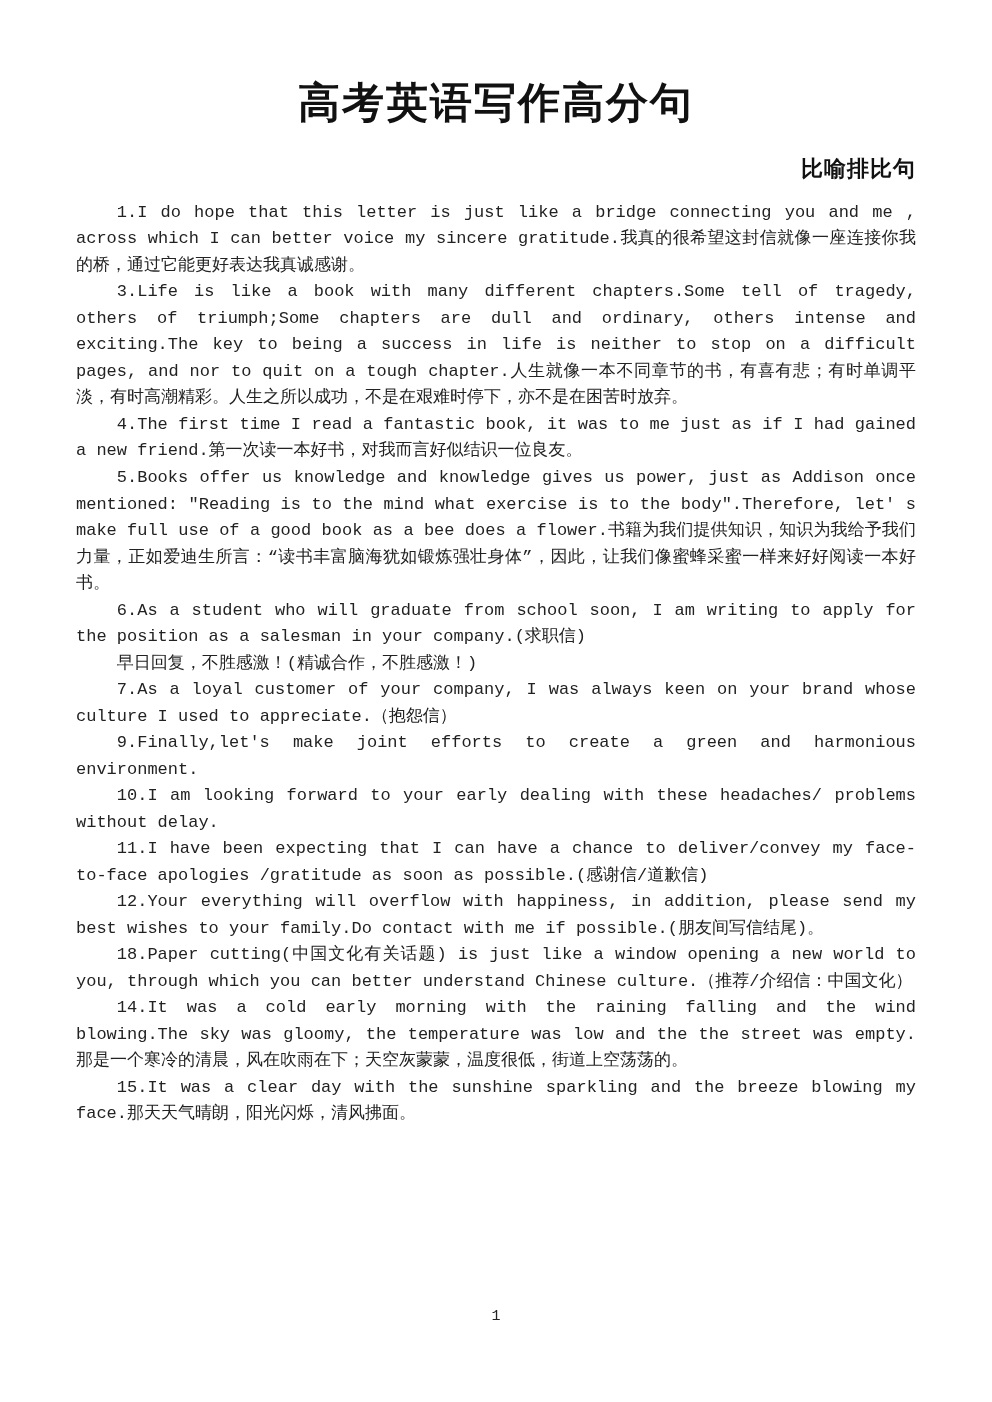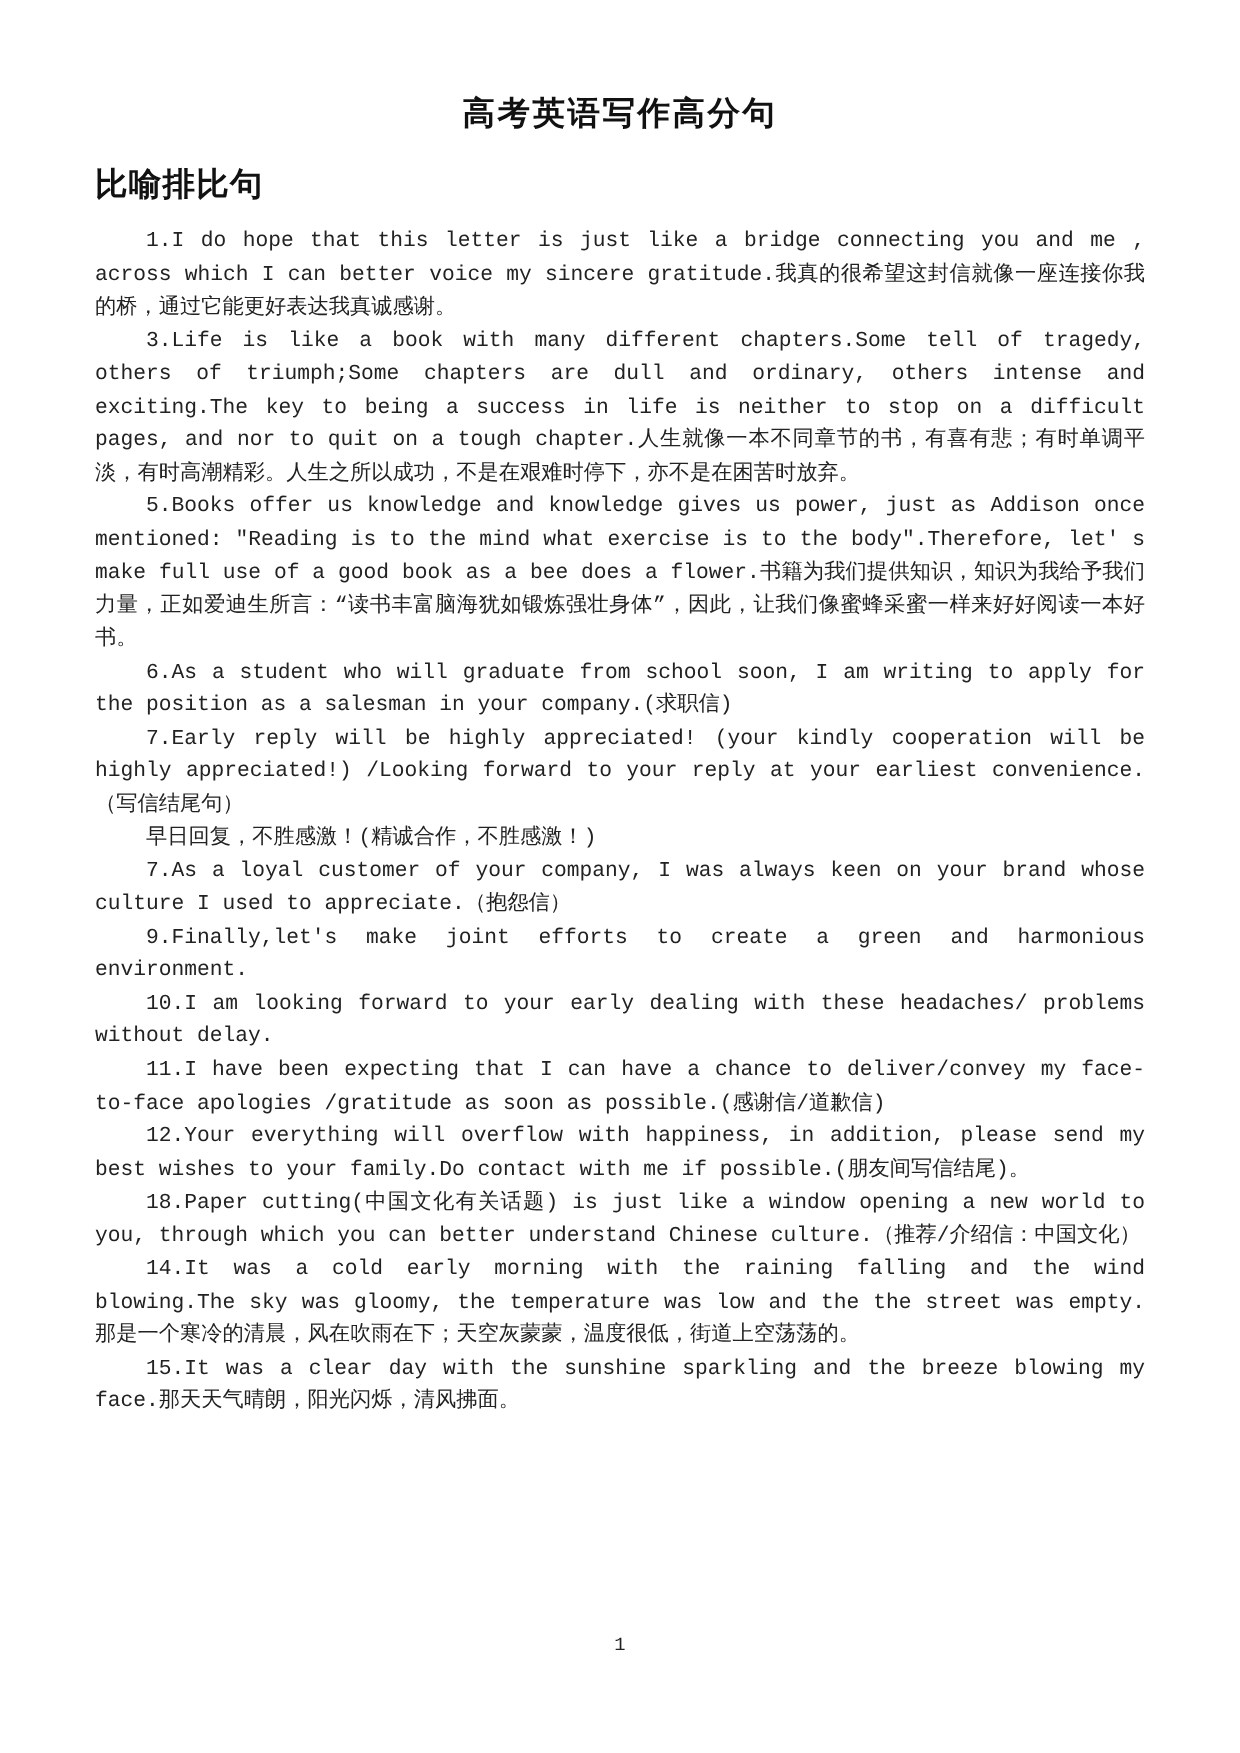--- a/index.html
+++ b/index.html
@@ -15,31 +15,31 @@
     background: #ffffff;
     color: #222222;
     font-family: "Liberation Mono", "DejaVu Sans Mono", monospace;
     font-size: 17px;
     line-height: 1.56;
     position: relative;
   }
   .doc-title {
     font-family: "Liberation Sans", "DejaVu Sans", sans-serif;
     font-weight: 700;
-    font-size: 26px;
+    font-size: 42px;
     text-align: center;
     margin: 0 0 16px 0;
     color: #111111;
     letter-spacing: 2px;
   }
   .section-heading {
     font-family: "Liberation Sans", "DejaVu Sans", sans-serif;
     font-weight: 700;
-    font-size: 26px;
-    text-align: left;
+    font-size: 22px;
+    text-align: right;
     margin: 16px 0 14px 0;
     color: #111111;
     letter-spacing: 1px;
   }
   .para {
     margin: 0;
     text-indent: 4ch;
     text-align: justify;
     word-break: break-word;
   }
@@ -58,26 +58,26 @@
 <body>
 
 <div class="page">
 
   <h1 class="doc-title">高考英语写作高分句</h1>
 
   <section>
     <h2 class="section-heading">比喻排比句</h2>
     <p class="para">1.I do hope that this letter is just like a bridge connecting you and me , across which I can better voice my sincere gratitude.我真的很希望这封信就像一座连接你我的桥，通过它能更好表达我真诚感谢。</p>
     <p class="para">3.Life is like a book with many different chapters.Some tell of tragedy, others of triumph;Some chapters are dull and ordinary, others intense and exciting.The key to being a success in life is neither to stop on a difficult pages, and nor to quit on a tough chapter.人生就像一本不同章节的书，有喜有悲；有时单调平淡，有时高潮精彩。人生之所以成功，不是在艰难时停下，亦不是在困苦时放弃。</p>
+    <p class="para">4.The first time I read a fantastic book, it was to me just as if I had gained a new friend.第一次读一本好书，对我而言好似结识一位良友。</p>
     <p class="para">5.Books offer us knowledge and knowledge gives us power, just as Addison once mentioned: "Reading is to the mind what exercise is to the body".Therefore, let' s make full use of a good book as a bee does a flower.书籍为我们提供知识，知识为我给予我们力量，正如爱迪生所言：“读书丰富脑海犹如锻炼强壮身体”，因此，让我们像蜜蜂采蜜一样来好好阅读一本好书。</p>
   </section>
 
   <section>
     <p class="para">6.As a student who will graduate from school soon, I am writing to apply for the position as a salesman in your company.(求职信)</p>
-    <p class="para">7.Early reply will be highly appreciated! (your kindly cooperation will be highly appreciated!) /Looking forward to your reply at your earliest convenience.（写信结尾句）</p>
     <p class="para">早日回复，不胜感激！(精诚合作，不胜感激！)</p>
     <p class="para">7.As a loyal customer of your company, I was always keen on your brand whose culture I used to appreciate.（抱怨信）</p>
     <p class="para">9.Finally,let's make joint efforts to create a green and harmonious environment.</p>
     <p class="para">10.I am looking forward to your early dealing with these headaches/ problems without delay.</p>
     <p class="para">11.I have been expecting that I can have a chance to deliver/convey my face-to-face apologies /gratitude as soon as possible.(感谢信/道歉信)</p>
     <p class="para">12.Your everything will overflow with happiness, in addition, please send my best wishes to your family.Do contact with me if possible.(朋友间写信结尾)。</p>
     <p class="para">18.Paper cutting(中国文化有关话题) is just like a window opening a new world to you, through which you can better understand Chinese culture.（推荐/介绍信：中国文化）</p>
   </section>
 
   <section>

